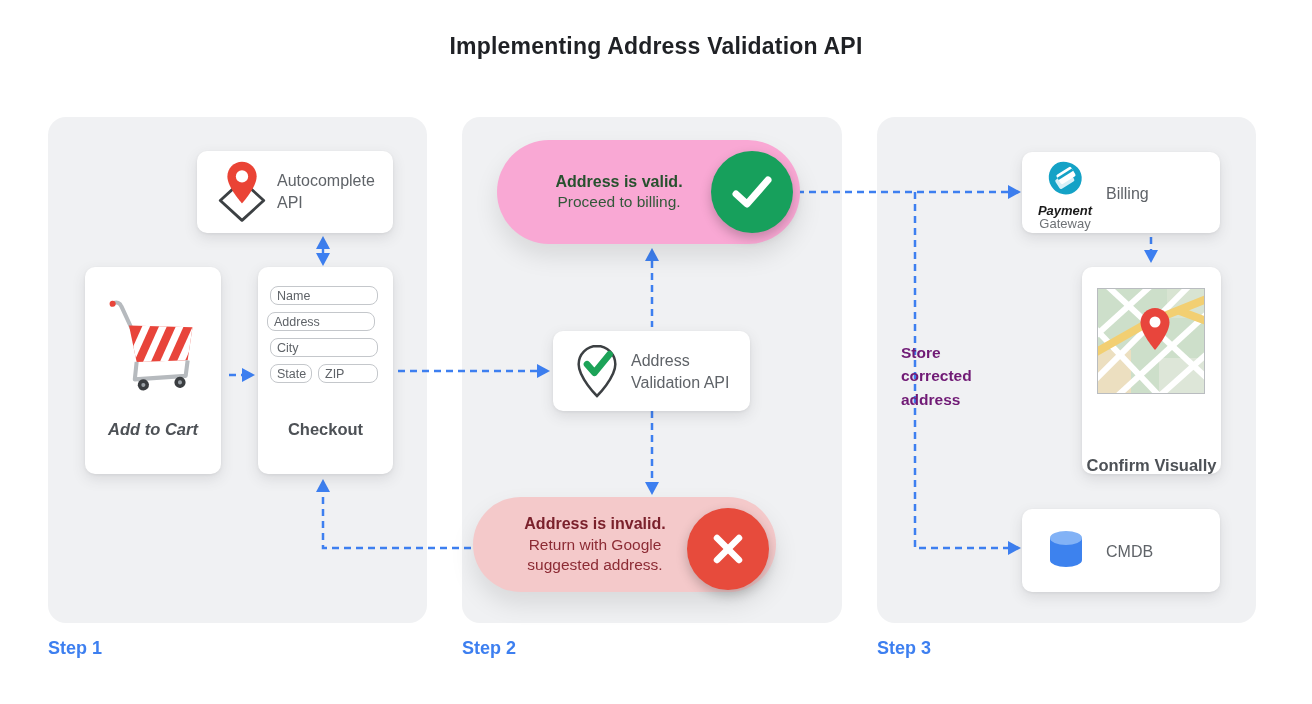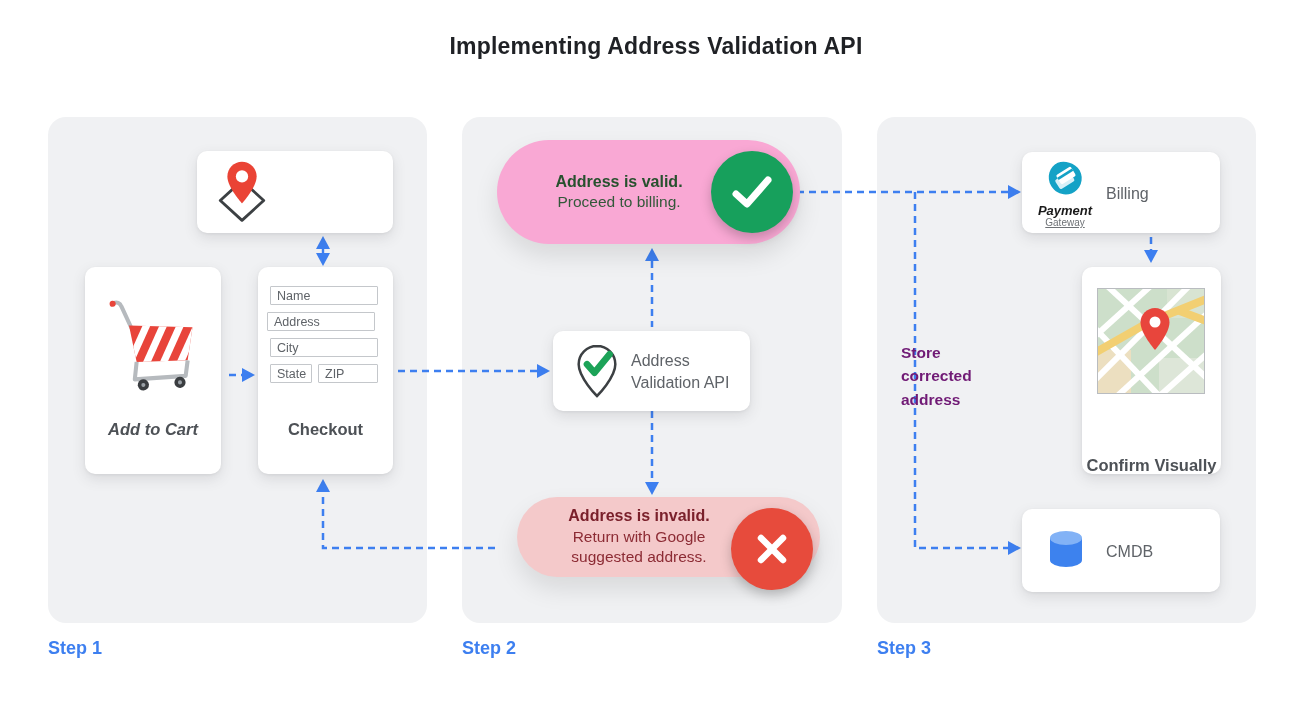--- a/index.html
+++ b/index.html
@@ -38,30 +38,30 @@
     box-shadow:0 5px 12px rgba(0,0,0,.22);
   }
   .circle-valid{background:#17a05c;}
   .circle-invalid{background:#e74b3c;}
   .card-label{color:#5f6368;font-size:16px;line-height:1.35;}
   .card-label-strong{color:#4d5156;font-weight:700;font-size:16.5px;line-height:1.3;}
   .step-label{
     position:absolute;top:638px;font-size:18px;font-weight:700;color:#3d7ff0;z-index:3;
   }
   .field{
-    position:absolute;border:1.5px solid #c4c7cb;background:#fff;border-radius:1px;
+    position:absolute;border:1.5px solid #c4c7cb;background:#fff;border-radius:8px;
     color:#5f6368;font-size:12.5px;display:flex;align-items:center;padding-left:6px;
     box-sizing:border-box;height:19px;
   }
   .store-note{
     position:absolute;left:901px;top:341px;width:86px;z-index:3;
     font-size:15.5px;font-weight:700;color:#701a75;line-height:1.5;
   }
   .logo-txt-main{font-size:13px;font-weight:700;font-style:italic;color:#1a1a1a;line-height:1;}
-  .logo-txt-sub{font-size:10px;color:#6e7276;line-height:1.1;text-decoration:underline;}
+  .logo-txt-sub{font-size:13px;color:#6e7276;line-height:1.1;}
 </style>
 </head>
 <body>
 
 <div class="canvas">
 
   <div class="page-title">Implementing Address Validation API</div>
 
   <div class="panel" style="left:48px;top:117px;width:379px;height:506px;"></div>
   <div class="panel" style="left:462px;top:117px;width:380px;height:506px;"></div>
@@ -93,20 +93,21 @@
       <rect x="321.8" y="248" width="2.4" height="6"></rect>
     </g>
   </svg>
 
   <div class="card" style="left:197px;top:151px;width:196px;height:82px;">
     <svg style="position:absolute;left:11px;top:6px;" width="68" height="70" viewBox="0 0 72 72">
       <polygon points="36,24 59,45 36,66 13,45" fill="#ffffff" stroke="#3c4043" stroke-width="3" stroke-linejoin="round"></polygon>
       <path d="M36 4 c-8.6 0 -15.5 6.9 -15.5 15.5 C20.5 31 36 48 36 48 s15.5 -17 15.5 -28.5 C51.5 10.9 44.6 4 36 4 Z" fill="#ea4335"></path>
       <circle cx="36" cy="19.5" r="6.5" fill="#ffffff"></circle>
     </svg>
+    <div class="card-label" style="position:absolute;left:80px;top:19px;width:108px;">Autocomplete API</div>
   </div>
 
   <div class="card" style="left:85px;top:267px;width:136px;height:207px;font-style:italic;">
     <svg style="position:absolute;left:17px;top:24px;" width="102" height="102" viewBox="0 0 100 100">
       <defs>
           <clipPath id="basketClip">
             <path d="M28 32 L90 38 L83 70 L33 68 Z"></path>
           </clipPath>
         </defs>
       <g transform="rotate(-4 55 55)">
@@ -153,21 +154,21 @@
   </div>
 
   <div class="card" style="left:553px;top:331px;width:197px;height:80px;">
     <svg style="position:absolute;left:14px;top:10px;" width="60" height="60" viewBox="0 0 72 72">
       <path d="M36 6 C23.8 6 14 15.8 14 28 C14 44 36 66 36 66 S58 44 58 28 C58 15.8 48.2 6 36 6 Z" fill="#ffffff" stroke="#3c4043" stroke-width="3"></path>
       <polyline points="24,28 33,38 51,16" fill="none" stroke="#1ca358" stroke-width="8" stroke-linecap="round" stroke-linejoin="round"></polyline>
     </svg>
     <div class="card-label" style="position:absolute;left:78px;top:19px;width:112px;">Address Validation API</div>
   </div>
 
-  <div class="pill pill-invalid" style="left:517px;top:497px;width:303px;height:80px;">
+  <div class="pill pill-invalid" style="left:473px;top:497px;width:303px;height:95px;">
     <div class="pill-text">
       <div class="pill-title">Address is invalid.</div>
       <div class="pill-sub" style="width:176px;margin:0 auto;">Return with Google suggested address.</div>
     </div>
     <div class="status-circle circle-invalid" style="left:214px;top:11px;">
       <svg width="82" height="82" viewBox="0 0 82 82">
         <line x1="30" y1="30" x2="52" y2="52" stroke="#ffffff" stroke-width="6.5" stroke-linecap="round"></line>
         <line x1="52" y1="30" x2="30" y2="52" stroke="#ffffff" stroke-width="6.5" stroke-linecap="round"></line>
       </svg>
     </div>

